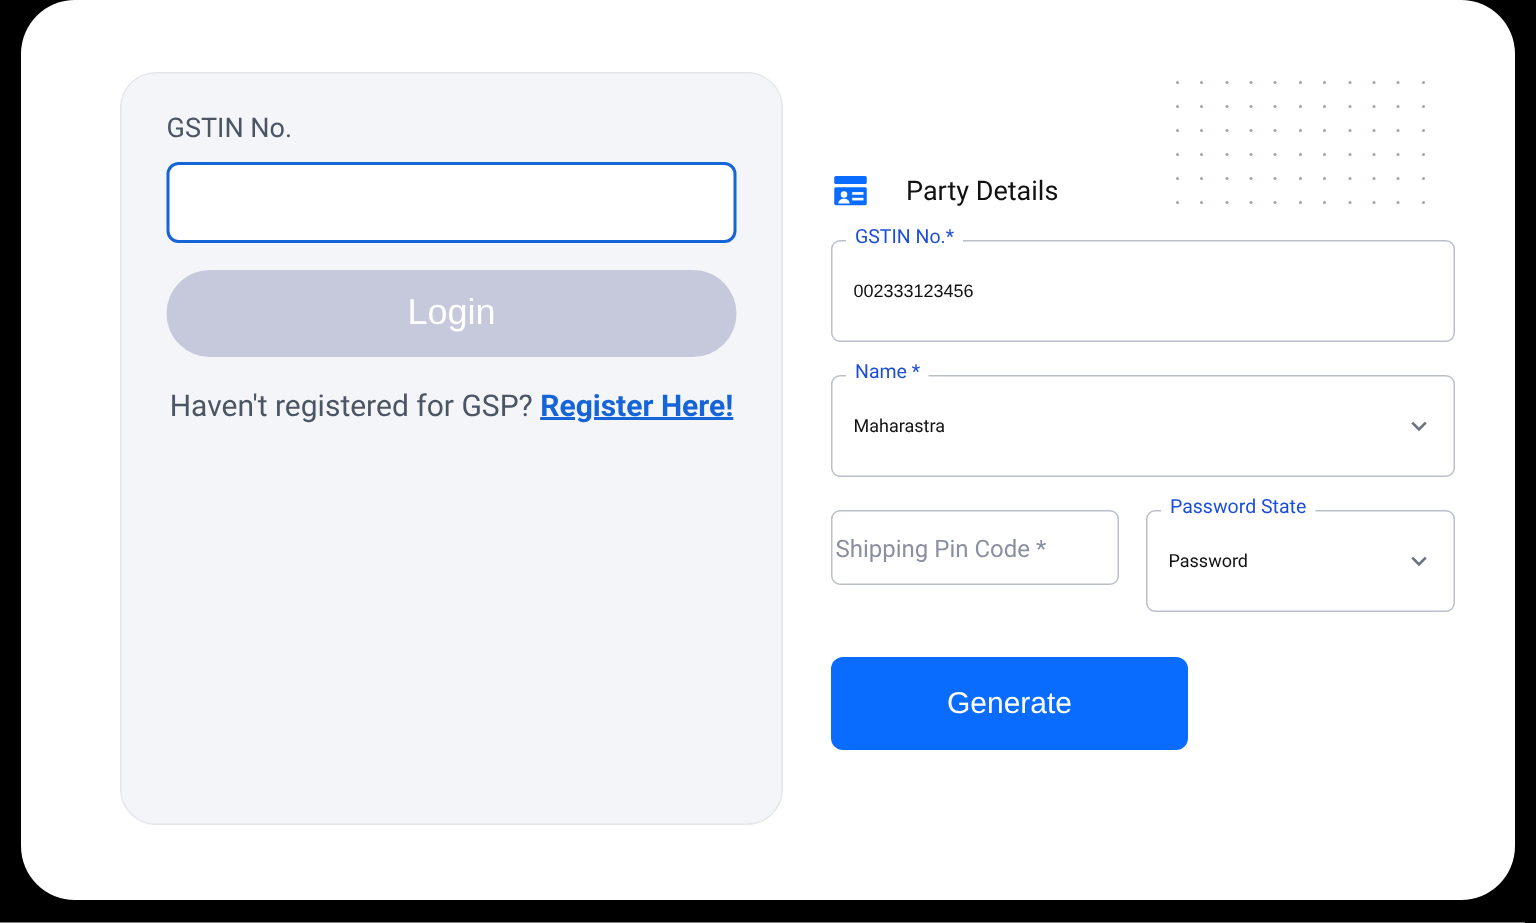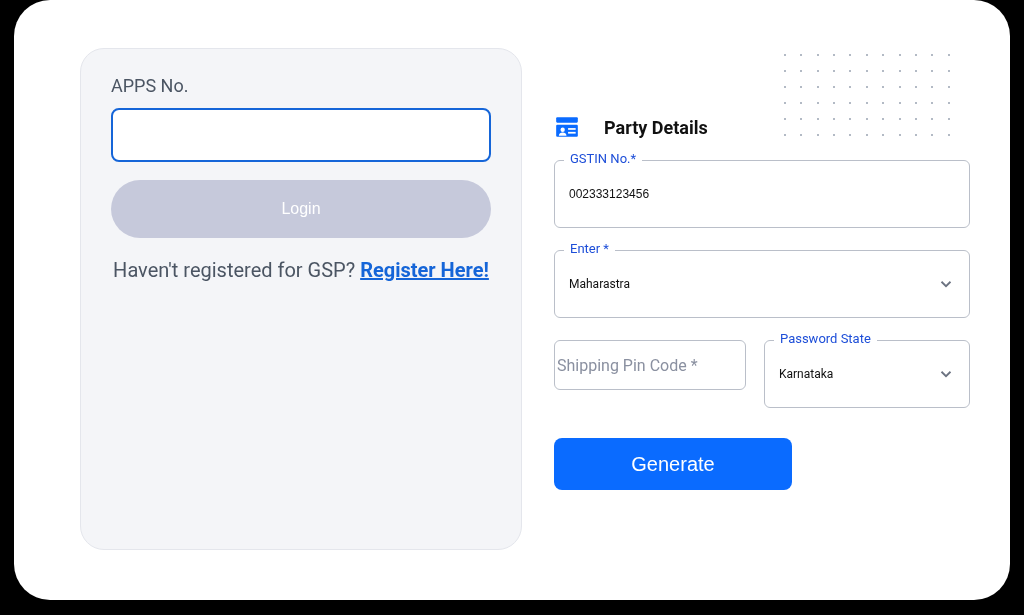--- a/index.html
+++ b/index.html
@@ -80,21 +80,21 @@
   }
   .eye-toggle svg { width: 24px; height: 24px; stroke: #4b5563; fill: none; stroke-width: 2; }
 
   .login-btn {
     width: 100%;
     height: 58px;
     background: #c6c9db;
     border: none;
     border-radius: 30px;
     color: #fff;
-    font-size: 16px;
+    font-size: 24px;
     font-weight: 400;
     cursor: pointer;
     margin-bottom: 20px;
   }
   .register-line {
     text-align: center;
     font-size: 20px;
     color: #4b5563;
   }
   .register-link {
@@ -115,21 +115,21 @@
     display: flex;
     align-items: center;
     margin-bottom: 20px;
   }
   .party-icon {
     width: 26px; height: 26px;
     display: flex; align-items: center; justify-content: center;
     margin-right: 24px;
   }
   .party-icon svg { width: 26px; height: 26px; }
-  .party-title { font-size: 18px; font-weight: 700; color: #111; }
+  .party-title { font-size: 18px; font-weight: 400; color: #111; }
 
   .float-field {
     position: relative;
     margin-bottom: 22px;
   }
   .float-field .float-label {
     position: absolute;
     left: 10px;
     top: -9px;
     background: #fff;
@@ -170,21 +170,21 @@
     background: #fff;
     padding: 0 2px;
     font-size: 16px;
     color: #8a90a0;
     display: flex;
     align-items: center;
   }
 
   .generate-btn {
     width: 238px;
-    height: 52px;
+    height: 62px;
     background: #0a6bff;
     border: none;
     border-radius: 8px;
     color: #fff;
     font-size: 20px;
     cursor: pointer;
     text-align: center;
   }
   input.text-input.focused {
     padding-left: 18px;
@@ -260,21 +260,21 @@
       <span></span>
       <span></span>
       <span></span>
       <span></span>
       <span></span>
   </div>
 
   <div class="login-card">
 
     <div class="gstin-wrap">
-      <div class="field-label">APPS No.</div>
+      <div class="field-label">GSTIN No.</div>
       <input type="text" class="text-input focused" autofocus="" value="" style="">
     </div>
 
 
 
     <button class="login-btn">Login</button>
 
     <div class="register-line">
       <span>Haven't registered for GSP? </span><a class="register-link">Register Here!</a>
     </div>
@@ -297,41 +297,41 @@
       <span class="party-title">Party Details</span>
     </div>
 
     <div class="float-field">
       <span class="float-label">GSTIN No.*</span>
       <input class="float-input" value="002333123456" style="">
     </div>
 
 
     <div class="float-field">
-      <span class="float-label">Enter *</span>
+      <span class="float-label">Name *</span>
       <div class="float-select">
         <span>Maharastra</span>
         <span class="chevron">
           <svg viewBox="0 0 24 24">
               <polyline points="6 9 12 15 18 9"></polyline>
             </svg>
         </span>
       </div>
     </div>
 
     <div class="row-two">
       <div class="float-field col-pin">
         <div class="pin-input">
           <span>Shipping Pin Code *</span>
         </div>
       </div>
       <div class="float-field col-ship">
         <span class="float-label">Password State</span>
         <div class="float-select">
-          <span>Karnataka</span>
+          <span>Password</span>
           <span class="chevron">
             <svg viewBox="0 0 24 24">
                 <polyline points="6 9 12 15 18 9"></polyline>
               </svg>
           </span>
         </div>
       </div>
     </div>
 
     <button class="generate-btn">Generate</button>

